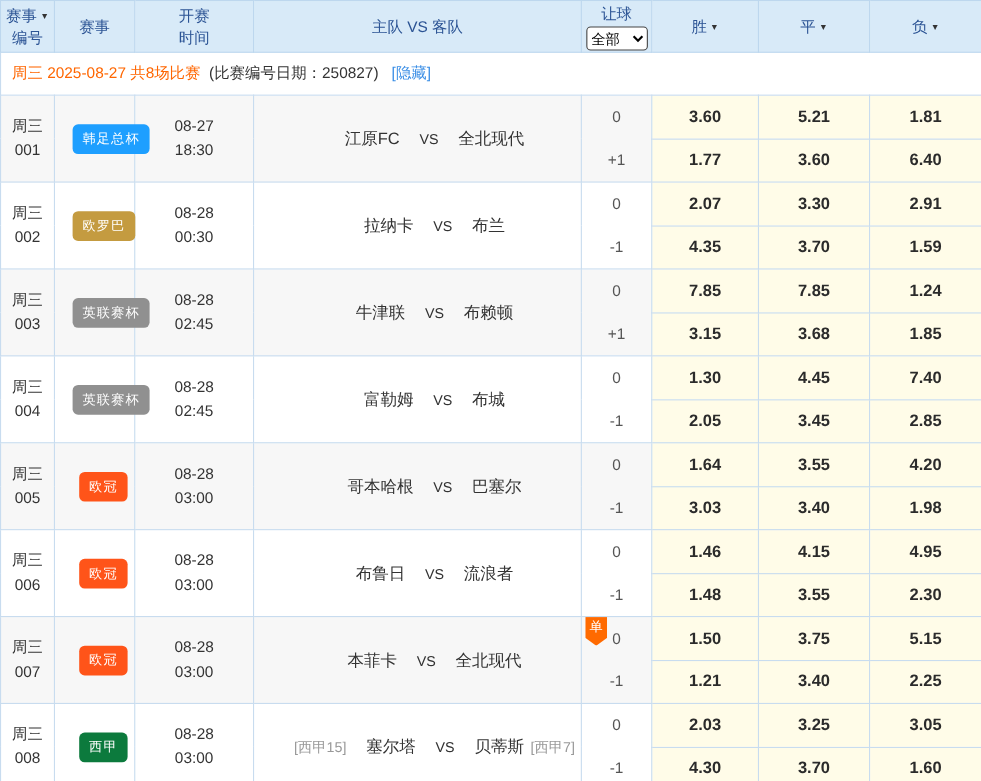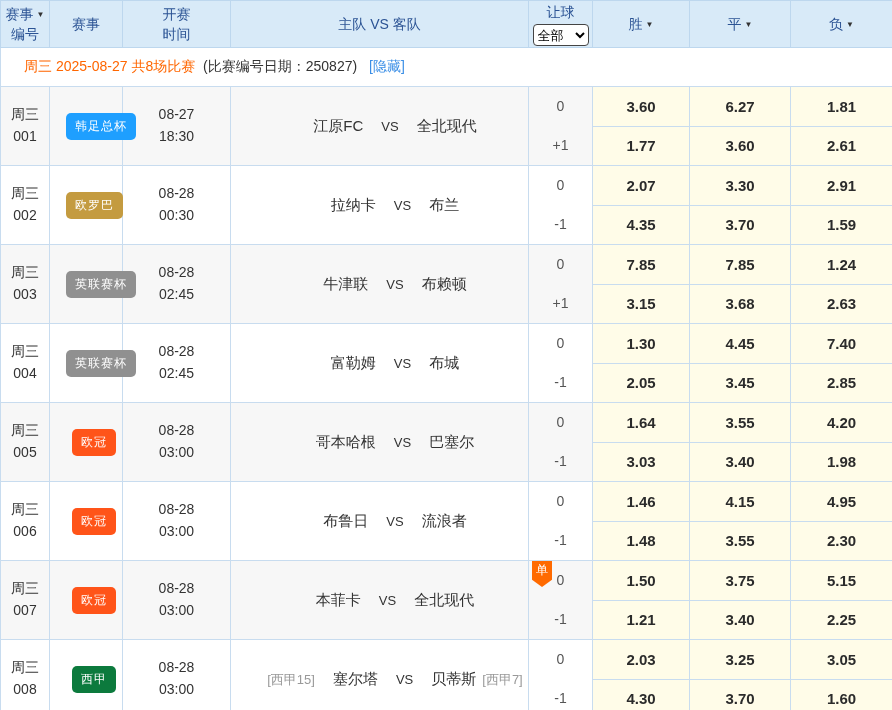--- a/index.html
+++ b/index.html
@@ -25,21 +25,21 @@
     border-color:#BDD7EE;
   }
   .sort-arrow { font-size:8px; color:#333; vertical-align:2px; margin-left:3px; }
   .hcap-select {
     display:block; margin:2px auto 0; width:56px; height:22px;
     font-size:13px; font-family:inherit; color:#000;
     border:1.5px solid #444; border-radius:4px; background:#fff;
   }
 
   tr.day-row td {
-    height:38px; text-align:left; padding-left:23px; font-size:14px;
+    height:38px; text-align:left; padding-left:10px; font-size:14px;
     background:#fff;
   }
   .day-highlight { color:#FF6600; }
   .day-note { color:#333; margin-left:4px; }
   .day-hide-link { color:#3A8EE6; margin-left:8px; text-decoration:none; cursor:pointer; }
 
   tbody tr { height:39px; background:#fff; }
   tbody tr.g-odd { background:#F7F7F7; }
 
   td.cell-no, td.cell-time { font-size:14px; color:#333; line-height:1.55; }
@@ -140,27 +140,27 @@
     </td>
     <td class="cell-teams" rowspan="2">
       <span class="team-name">江原FC</span><span class="vs">VS</span><span class="team-name">全北现代</span>
     </td>
     <td class="cell-hcap" rowspan="2">
 
       <div class="hcap-line">0</div>
       <div class="hcap-line">+1</div>
     </td>
     <td class="cell-odd">3.60</td>
-    <td class="cell-odd">6.27</td>
+    <td class="cell-odd">5.21</td>
     <td class="cell-odd">1.81</td>
   </tr>
   <tr class="sub2 g-odd">
     <td class="cell-odd">1.77</td>
     <td class="cell-odd">3.60</td>
-    <td class="cell-odd">2.61</td>
+    <td class="cell-odd">6.40</td>
   </tr>
 
   <tr class="sub1">
     <td class="cell-no" rowspan="2">
       <span>周三</span><br>
       <span>002</span>
     </td>
     <td class="cell-league" rowspan="2">
       <span class="league-badge" style="background-color: rgb(196, 155, 64);">欧罗巴</span>
     </td>
@@ -206,21 +206,21 @@
       <div class="hcap-line">0</div>
       <div class="hcap-line">+1</div>
     </td>
     <td class="cell-odd">7.85</td>
     <td class="cell-odd">7.85</td>
     <td class="cell-odd">1.24</td>
   </tr>
   <tr class="sub2 g-odd">
     <td class="cell-odd">3.15</td>
     <td class="cell-odd">3.68</td>
-    <td class="cell-odd">2.63</td>
+    <td class="cell-odd">1.85</td>
   </tr>
 
   <tr class="sub1">
     <td class="cell-no" rowspan="2">
       <span>周三</span><br>
       <span>004</span>
     </td>
     <td class="cell-league" rowspan="2">
       <span class="league-badge" style="background-color: rgb(144, 144, 144);">英联赛杯</span>
     </td>

